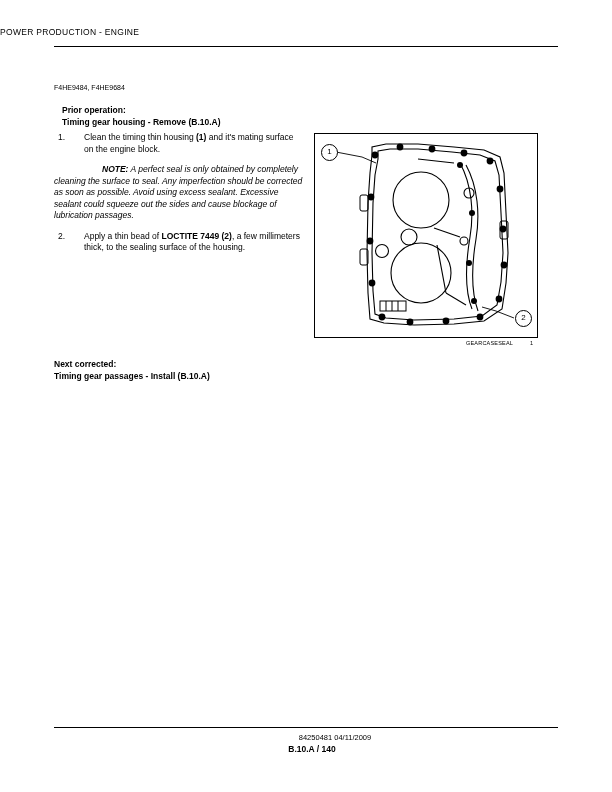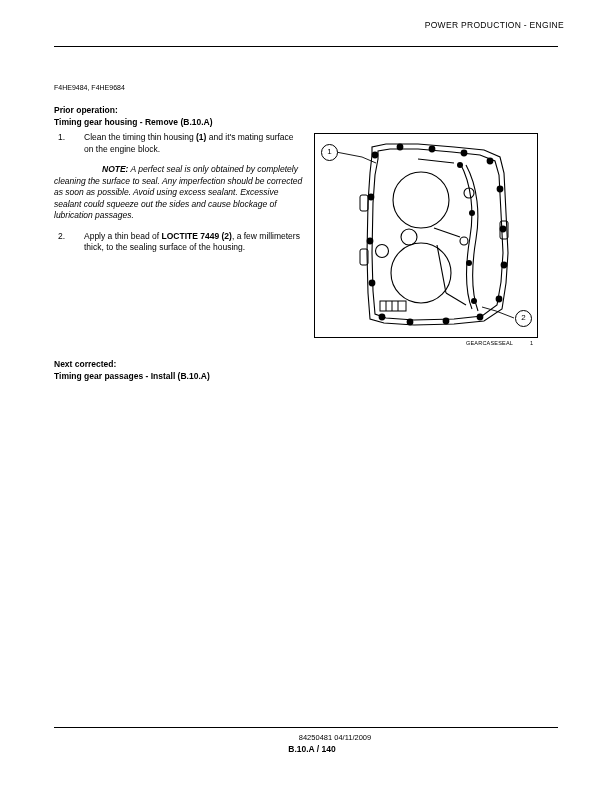--- a/index.html
+++ b/index.html
@@ -16,24 +16,24 @@
     overflow: hidden;
   }
   .page {
     position: absolute;
     left: 0; top: 0;
     width: 612px;
     height: 792px;
   }
   .header-text {
     position: absolute;
-    top: 20px;
+    top: 27px;
     left: 0;
     width: 564px;
-    text-align: right;
+    text-align: left;
     font-size: 8.5px;
     letter-spacing: 0.3px;
     font-weight: normal;
   }
   .header-rule {
     position: absolute;
     left: 54px;
     top: 46px;
     width: 504px;
     height: 1px;
@@ -48,21 +48,21 @@
     letter-spacing: -0.2px;
   }
   .subtitle {
     position: absolute;
     left: 54px;
     top: 84px;
     font-size: 7px;
   }
   .prior-op {
     position: absolute;
-    left: 54px;
+    left: 62px;
     top: 104px;
     font-size: 8.5px;
     font-weight: bold;
     line-height: 12px;
   }
   .prior-op div { white-space: nowrap; }
 
   .body-col {
     position: absolute;
     left: 54px;

